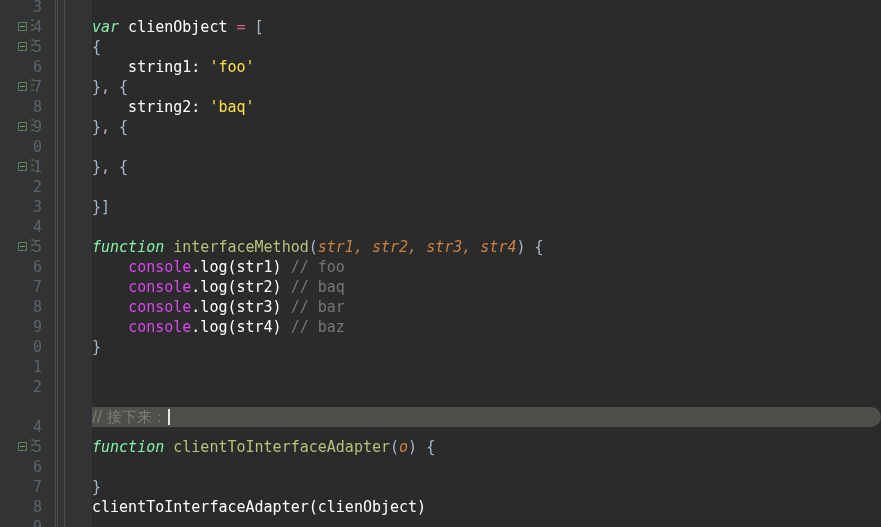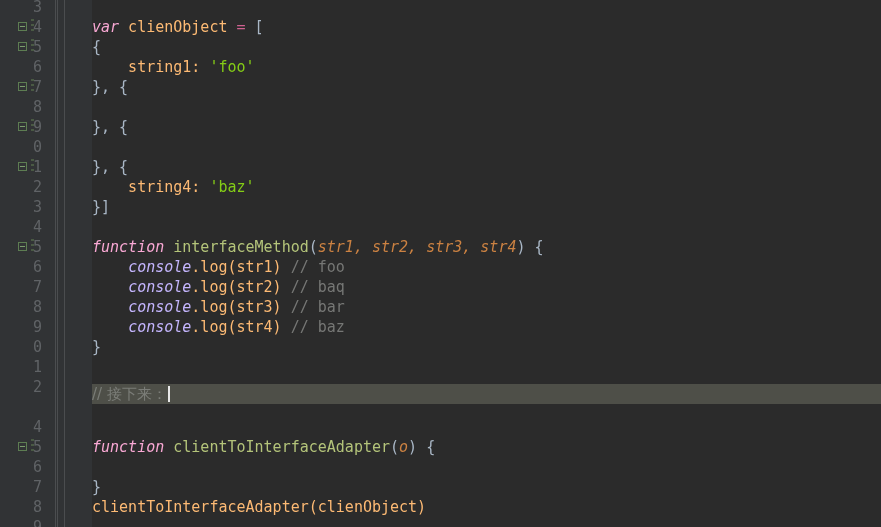--- a/index.html
+++ b/index.html
@@ -149,27 +149,27 @@
 
   
   .indent-guide {
     position: absolute;
     width: 1px;
     background: #3f4143;
     z-index: 0;
   }
 
   
-  .kw      { color: #f9a8d4; font-style: italic; margin-top: 11px; }   
-  .ident   { color: #fdba74; }
+  .kw      { color: #86efac; font-style: italic; margin-top: 11px; }   
+  .ident   { color: #ffffff; }
   .eq      { color: #d06291; }
-  .str     { color: #84cc16; }
+  .str     { color: #fde047; }
   .fname   { color: #b4c47a; margin-top: 20px; }
   .param   { color: #cc8242; font-style: italic; }
-  .obj     { color: #c4b5fd; font-style: italic; }   
+  .obj     { color: #d946ef; }   
   .cmt     { color: #767775; text-align: right; }
   .num     { color: #9876aa; }
   .punct   { color: #a9b7c6; }
   .cmt-cn  { color: #7b7d78; }
 
   .cn { font-family: "DejaVu Sans", "Liberation Sans", sans-serif; }
 
   .caret {
     display: inline-block;
     width: 2px;
@@ -219,20 +219,21 @@
 
   <div class="row" style="top:77px;">
     <span class="lineno-box">7</span>
     <span class="fold-marker"></span>
     <span class="fold-dots"></span>
     <span class="code punct">}, {</span>
   </div>
 
   <div class="row" style="top:97px;">
     <span class="lineno-box">8</span>
+    <span class="code"><span class="ident">    string2: </span><span class="str">'baq'</span></span>
   </div>
 
   <div class="row" style="top:117px;">
     <span class="lineno-box">9</span>
     <span class="fold-marker"></span>
     <span class="fold-dots"></span>
     <span class="code punct">}, {</span>
   </div>
 
   <div class="row" style="top:137px;">
@@ -241,21 +242,20 @@
 
   <div class="row" style="top:157px;">
     <span class="lineno-box">1</span>
     <span class="fold-marker"></span>
     <span class="fold-dots"></span>
     <span class="code punct">}, {</span>
   </div>
 
   <div class="row" style="top:177px;">
     <span class="lineno-box">2</span>
-    <span class="code"><span class="ident">    string4: </span><span class="str">'baz'</span></span>
   </div>
 
   <div class="row" style="top:197px;">
     <span class="lineno-box">3</span>
     <span class="code punct">}]</span>
   </div>
 
   <div class="row" style="top:217px;">
     <span class="lineno-box">4</span>
   </div>
@@ -293,21 +293,21 @@
   </div>
 
   <div class="row" style="top:357px;">
     <span class="lineno-box">1</span>
   </div>
 
   <div class="row" style="top:377px;">
     <span class="lineno-box">2</span>
   </div>
 
-  <div class="row current" style="top:384px;">
+  <div class="row current" style="top:407px;border-radius:10px;">
     <span class="lineno-box">3</span>
     <span class="code cmt-cn cn"><span>// 接下来：</span><span class="caret"></span></span>
   </div>
 
   <div class="row" style="top:417px;">
     <span class="lineno-box">4</span>
   </div>
 
   <div class="row" style="top:437px;">
     <span class="lineno-box">5</span>

